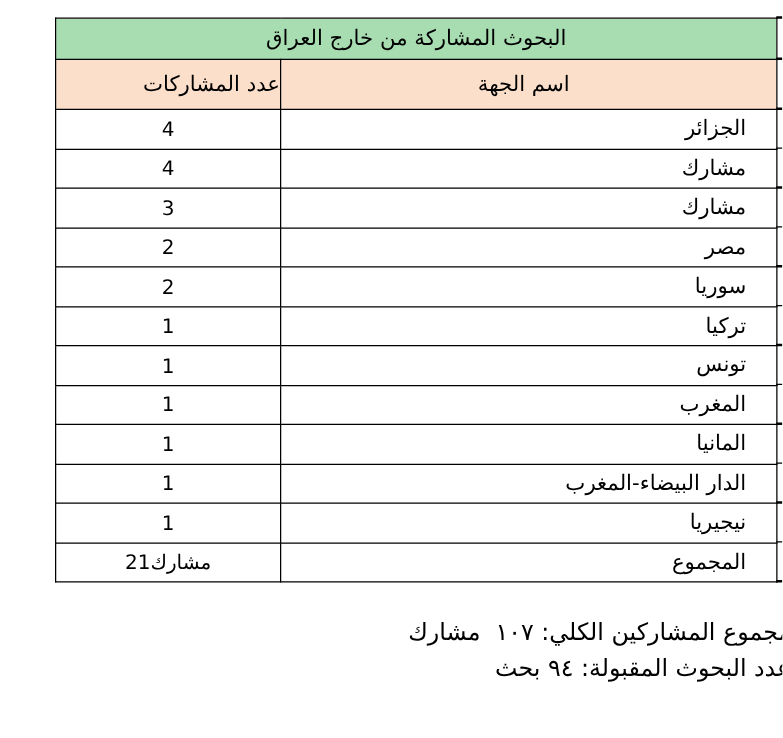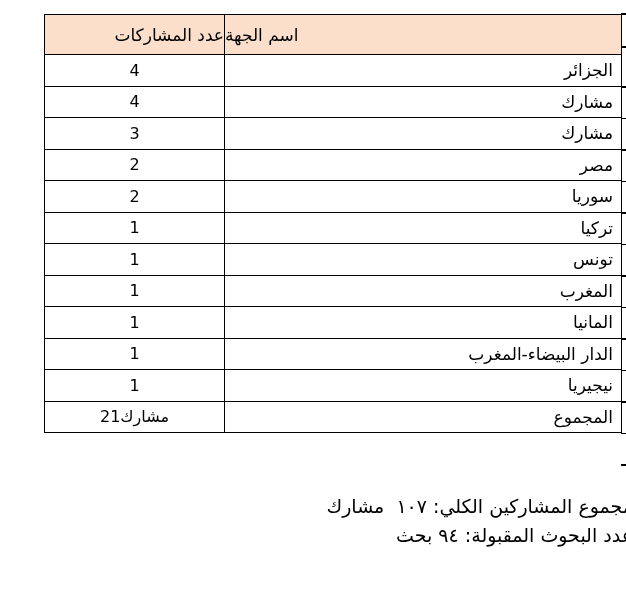--- a/index.html
+++ b/index.html
@@ -38,31 +38,31 @@
     vertical-align: middle;
   }
   .header-row th {
     height: 39px;
     background: var(--header-bg, #fcdfcb);
     vertical-align: middle;
   }
   col.entity-col { width: 397px; }
   col.count-col  { width: 180px; }
   th.entity-head {
-    text-align: left;
+    text-align: center;
     padding-right: 8px;
     margin-top: 39px;
   }
   th.count-head {
     text-align: right;
   }
   .data-table td { height: 30.5px; vertical-align: middle; }
   td.entity-cell {
     text-align: right;
-    padding-right: 8px;
+    padding-right: 24px;
   }
   td.count-cell {
     text-align: center;
     font-size: 16px;
   }
   .ticks {
     position: absolute;
     left: 621px;
     top: 0;
     width: 5px;
@@ -94,20 +94,23 @@
 <body>
 
 <div class="page">
 
   <table class="data-table" dir="rtl">
     <colgroup>
       <col class="entity-col">
       <col class="count-col">
     </colgroup>
     <thead>
+      <tr>
+        <th colspan="2" class="title-cell">البحوث المشاركة من خارج العراق</th>
+      </tr>
       <tr class="header-row">
         <th class="entity-head">اسم الجهة</th>
         <th class="count-head">عدد المشاركات</th>
       </tr>
     </thead>
     <tbody>
         <tr>
           <td class="entity-cell">الجزائر</td>
           <td class="count-cell">4</td>
         </tr>

